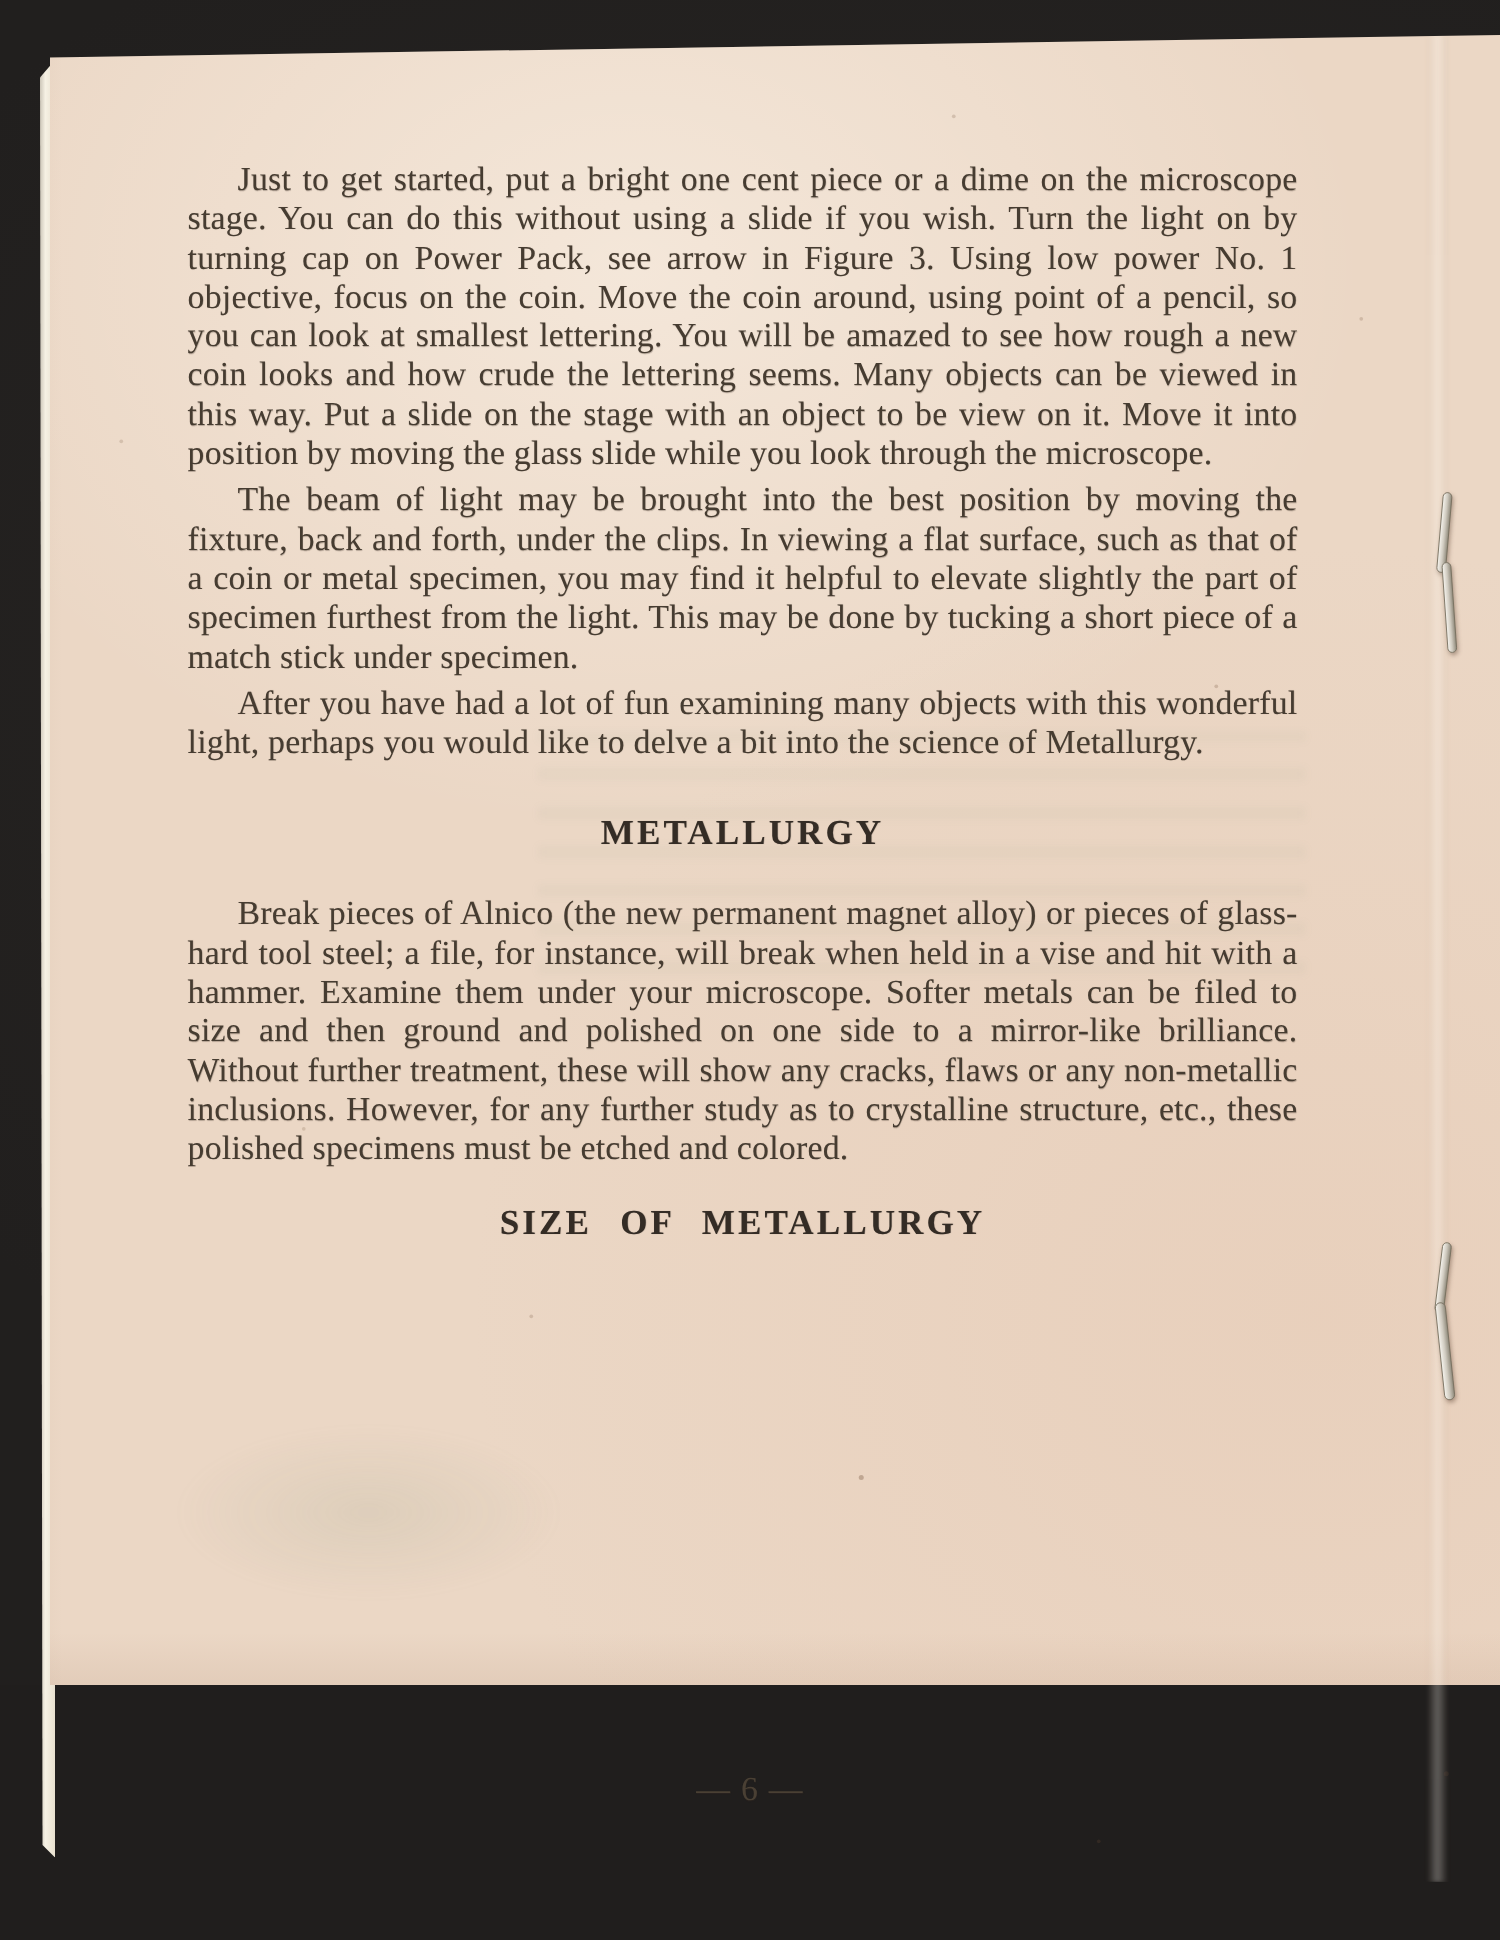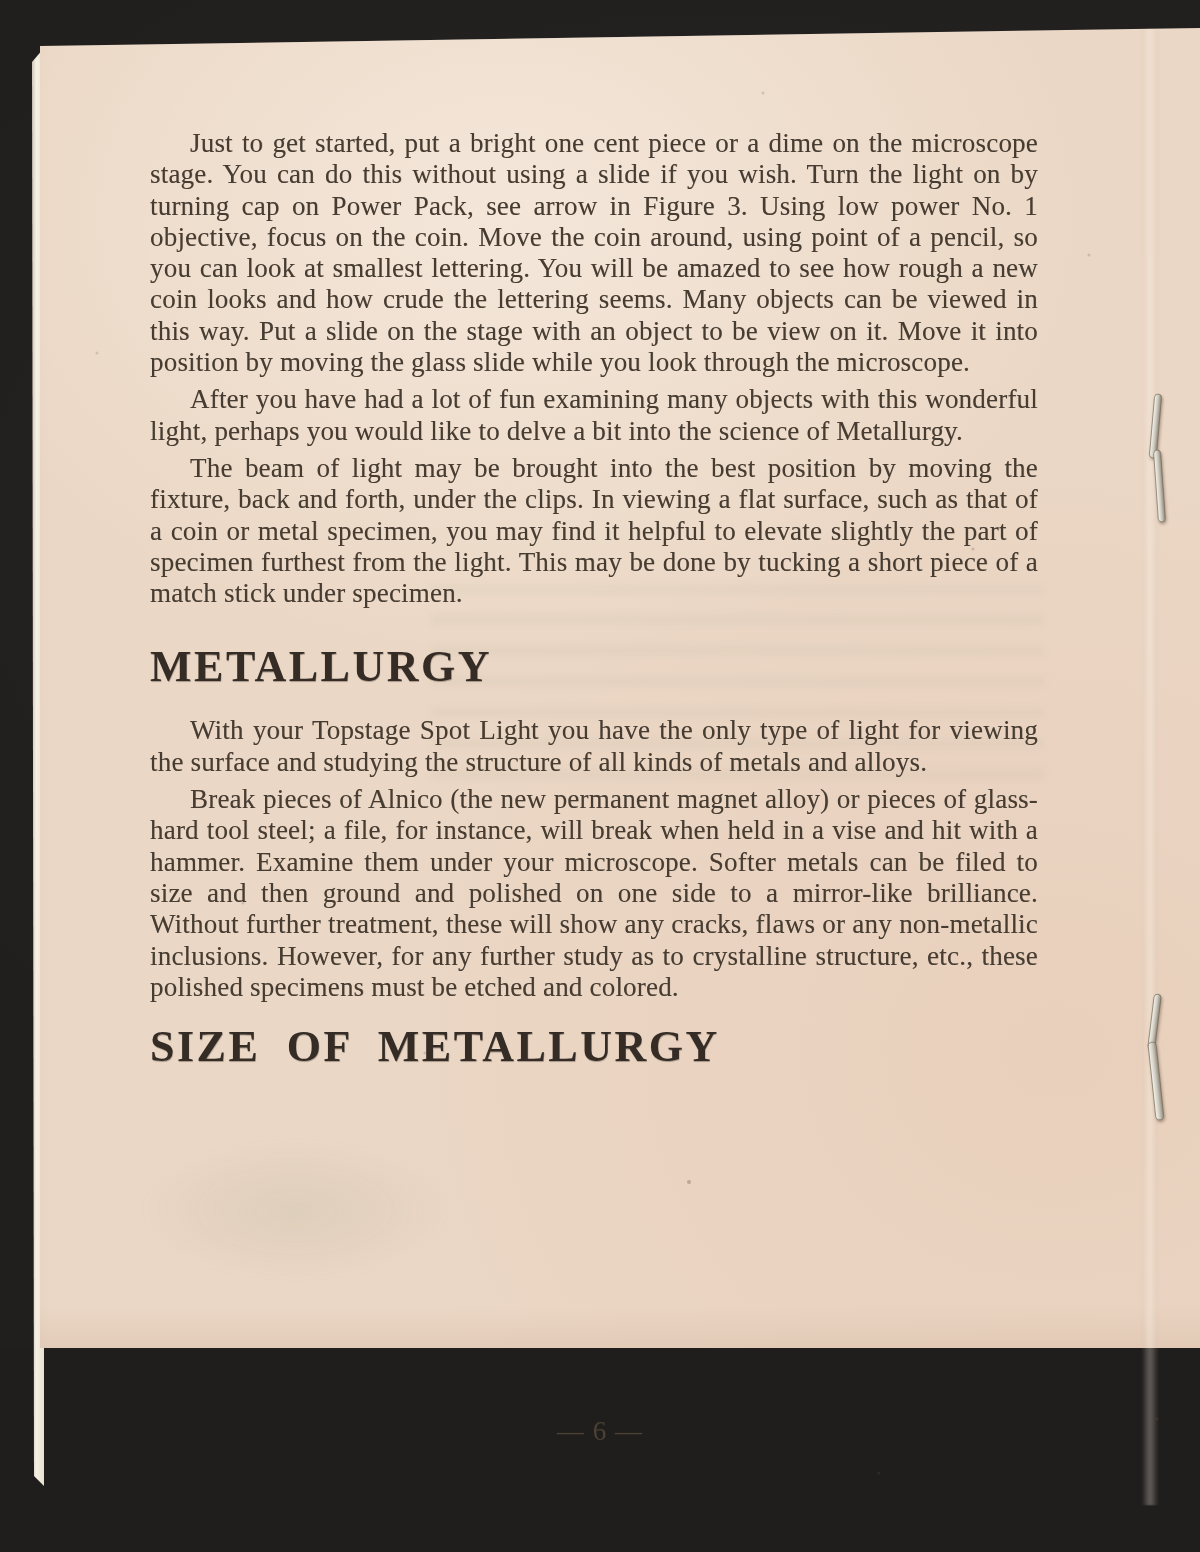--- a/index.html
+++ b/index.html
@@ -90,23 +90,24 @@
     line-height: 31.3px;
     text-align: justify;
     letter-spacing: 0.2px;
     text-shadow: 0.3px 0.4px 0.6px rgba(58,46,35,0.30);
   }
   .text-block p {
     margin: 0 0 6px 0;
     text-indent: 40px;
   }
   .heading {
+    text-align: center;
     font-weight: bold;
     color: #342c25;
-    font-size: 44px;
+    font-size: 28px;
     line-height: 44px;
     letter-spacing: 2.5px;
     text-indent: 0;
     text-shadow: 0.4px 0.5px 0.7px rgba(52,44,37,0.35);
   }
   .heading-metallurgy { margin: 36px 0 26px 0; }
   .heading-specimens  { margin: 22px 0 18px 0; word-spacing: 13px; }
   .page-number {
     position: absolute;
     left: 0; right: 0;
@@ -133,26 +134,25 @@
 
   <div class="page">
 
     <div class="ghost-1"></div>
     <div class="ghost-2"></div>
     <div class="crease"></div>
     <div class="specks"></div>
 
     <div class="text-block">
       <p>Just to get started, put a bright one cent piece or a dime on the microscope stage. You can do this without using a slide if you wish. Turn the light on by turning cap on Power Pack, see arrow in Figure 3.  Using low power No. 1 objective, focus on the coin. Move the coin around, using point of a pencil, so you can look at smallest lettering. You will be amazed to see how rough a new coin looks and how crude the lettering seems. Many objects can be viewed in this way. Put a slide on the stage with an object to be view on it. Move it into position by moving the glass slide while you look through the microscope.</p>
+      <p>The beam of light may be brought into the best position by moving the fixture, back and forth, under the clips.  In viewing a flat surface, such as that of a coin or metal specimen, you may find it helpful to elevate slightly the part of specimen furthest from the light.  This may be done by tucking a short piece of a match stick under specimen.</p>
       <p>After you have had a lot of fun examining many objects with this wonderful light, perhaps you would like to delve a bit into the science of Metallurgy.</p>
-      <p>The beam of light may be brought into the best position by moving the fixture, back and forth, under the clips.  In viewing a flat surface, such as that of a coin or metal specimen, you may find it helpful to elevate slightly the part of specimen furthest from the light.  This may be done by tucking a short piece of a match stick under specimen.</p>
 
       <div class="heading heading-metallurgy">METALLURGY</div>
 
-      <p>With your Topstage Spot Light you have the only type of light for viewing the surface and studying the structure of all kinds of metals and alloys.</p>
       <p>Break pieces of Alnico (the new permanent magnet alloy) or pieces of glass-hard tool steel; a file, for instance, will break when held in a vise and hit with a hammer.  Examine them under your microscope. Softer metals can be filed to size and then ground and polished on one side to a mirror-like brilliance.  Without further treatment, these will show any cracks, flaws or any non-metallic inclusions. However, for any further study as to crystalline structure, etc., these polished specimens must be etched and colored.</p>
 
       <div class="heading heading-specimens">SIZE OF METALLURGY</div>
 
     </div>
 
     <div class="page-number">— 6 —</div>
 
     <div class="staple staple-top">
       <svg width="34" height="136" viewBox="0 0 34 136" xmlns="http://www.w3.org/2000/svg">

